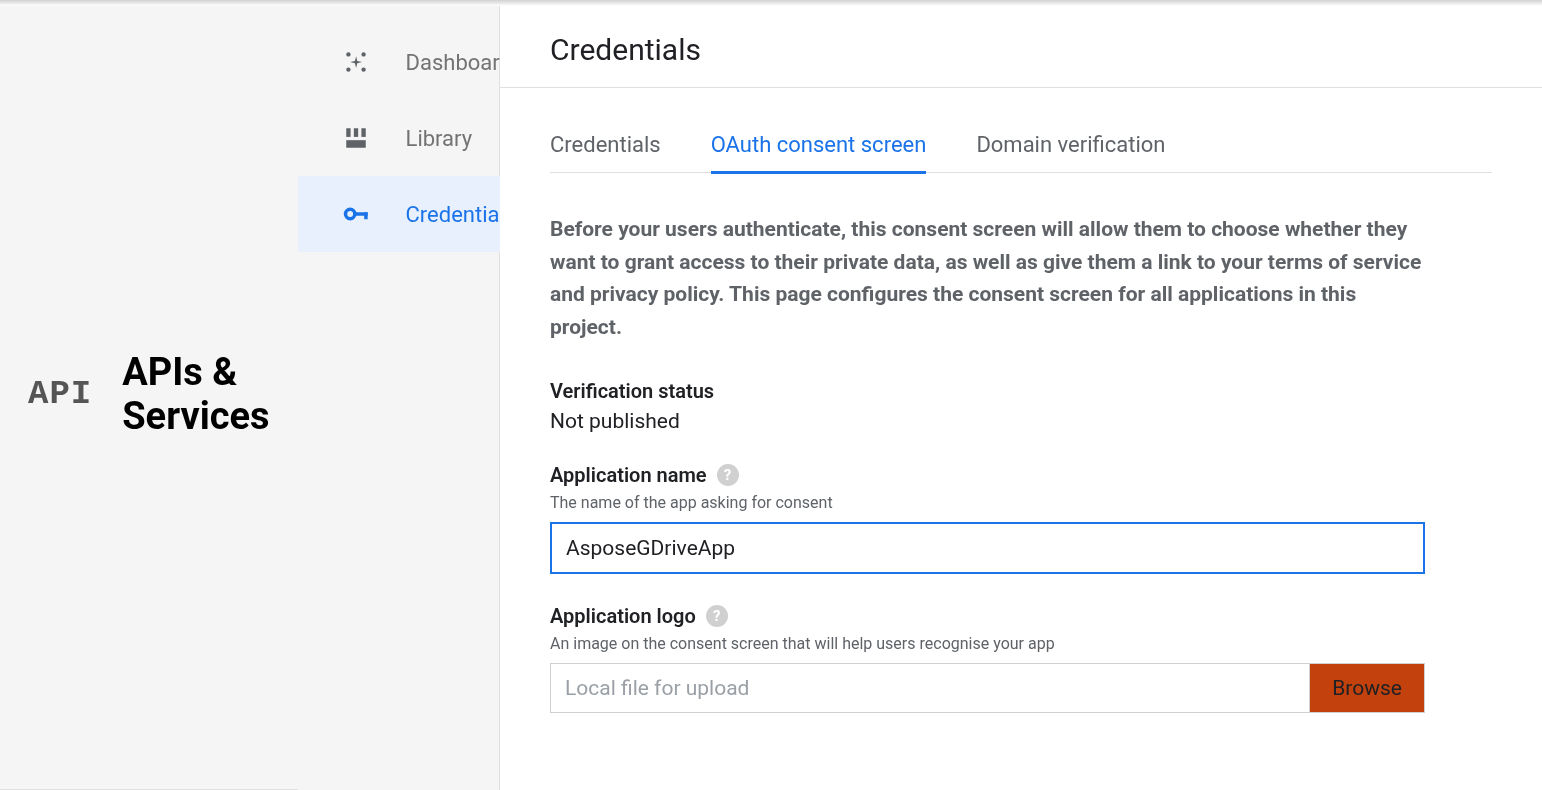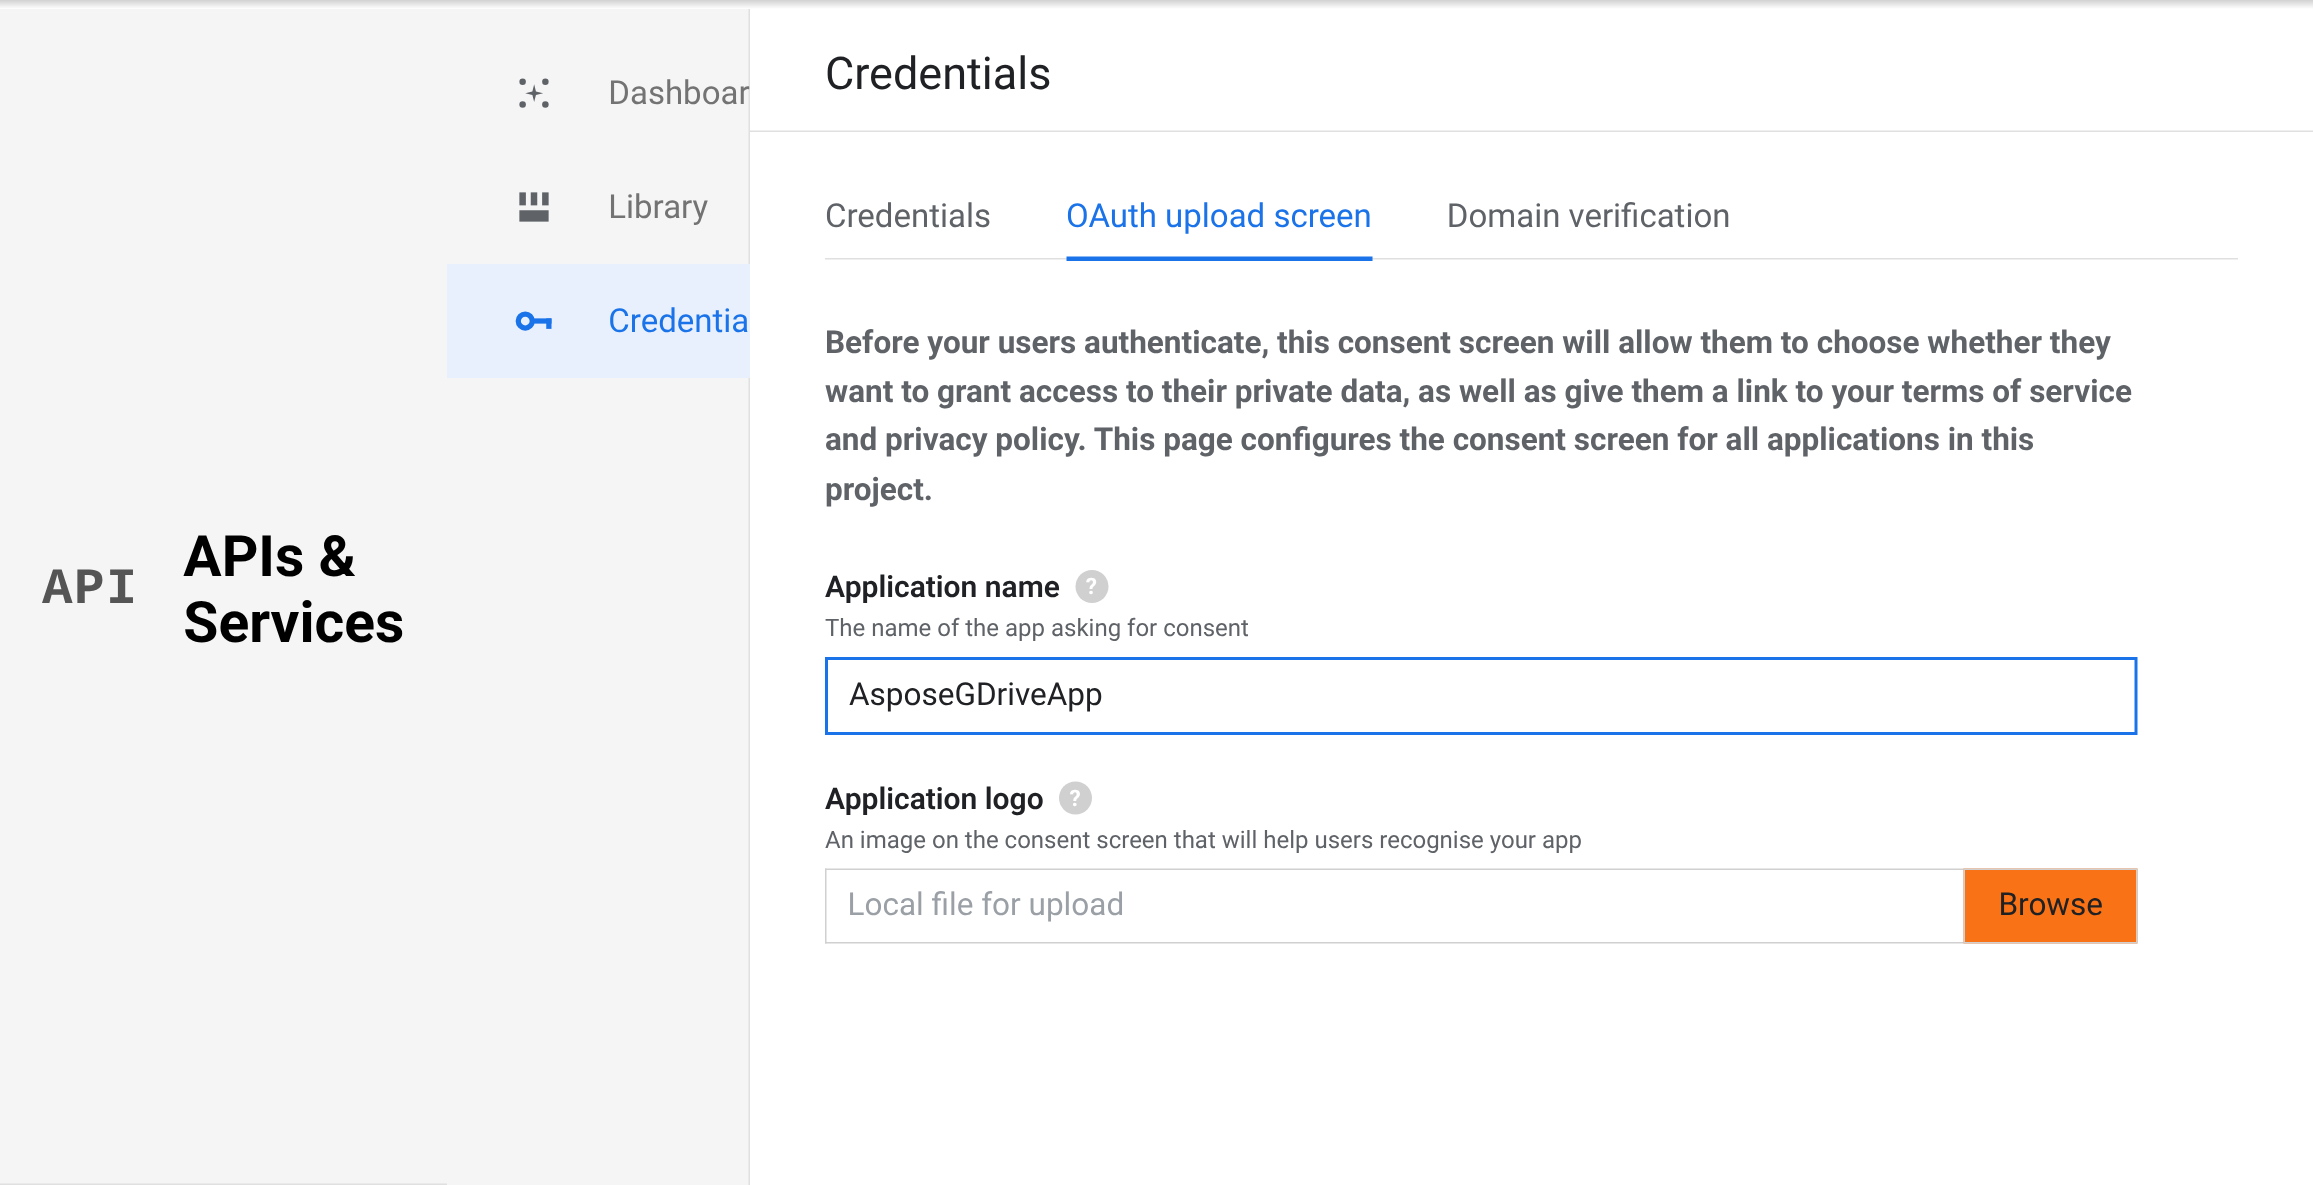--- a/index.html
+++ b/index.html
@@ -173,21 +173,21 @@
     font-family: inherit;
     background: #fff;
   }
   .file-input::placeholder {
     color: #9aa0a6;
   }
   .browse-btn {
     padding: 12px 22px;
     font-size: 21px;
     border: 1px solid #d0d0d0;
-    background: #f97316;
+    background: #c2410c;
     color: #202124;
     cursor: pointer;
     font-family: inherit;
   }
 </style>
 </head>
 <body>
 
 <div class="top-shadow"></div>
 
@@ -242,26 +242,32 @@
 
   <main class="main">
     <div class="main-header">
       <h1 class="main-title">Credentials</h1>
     </div>
 
     <div class="content">
 
       <div class="tabs">
         <div class="tab">Credentials</div>
-        <div class="tab active">OAuth upload screen</div>
+        <div class="tab active">OAuth consent screen</div>
         <div class="tab">Domain verification</div>
       </div>
 
       <p class="intro-text">Before your users authenticate, this consent screen will allow them to choose whether they want to grant access to their private data, as well as give them a link to your terms of service and privacy policy. This page configures the consent screen for all applications in this project.</p>
 
+      <div class="field-block">
+        <div class="field-label">
+          <span>Verification status</span>
+        </div>
+        <div class="field-value">Not published</div>
+      </div>
 
       <div class="field-block">
         <div class="field-label">
           <span>Application name</span>
           <span class="help-icon">?</span>
         </div>
         <div class="field-helper">The name of the app asking for consent</div>
         <input type="text" class="text-input" value="AsposeGDriveApp" style="">
       </div>
 

